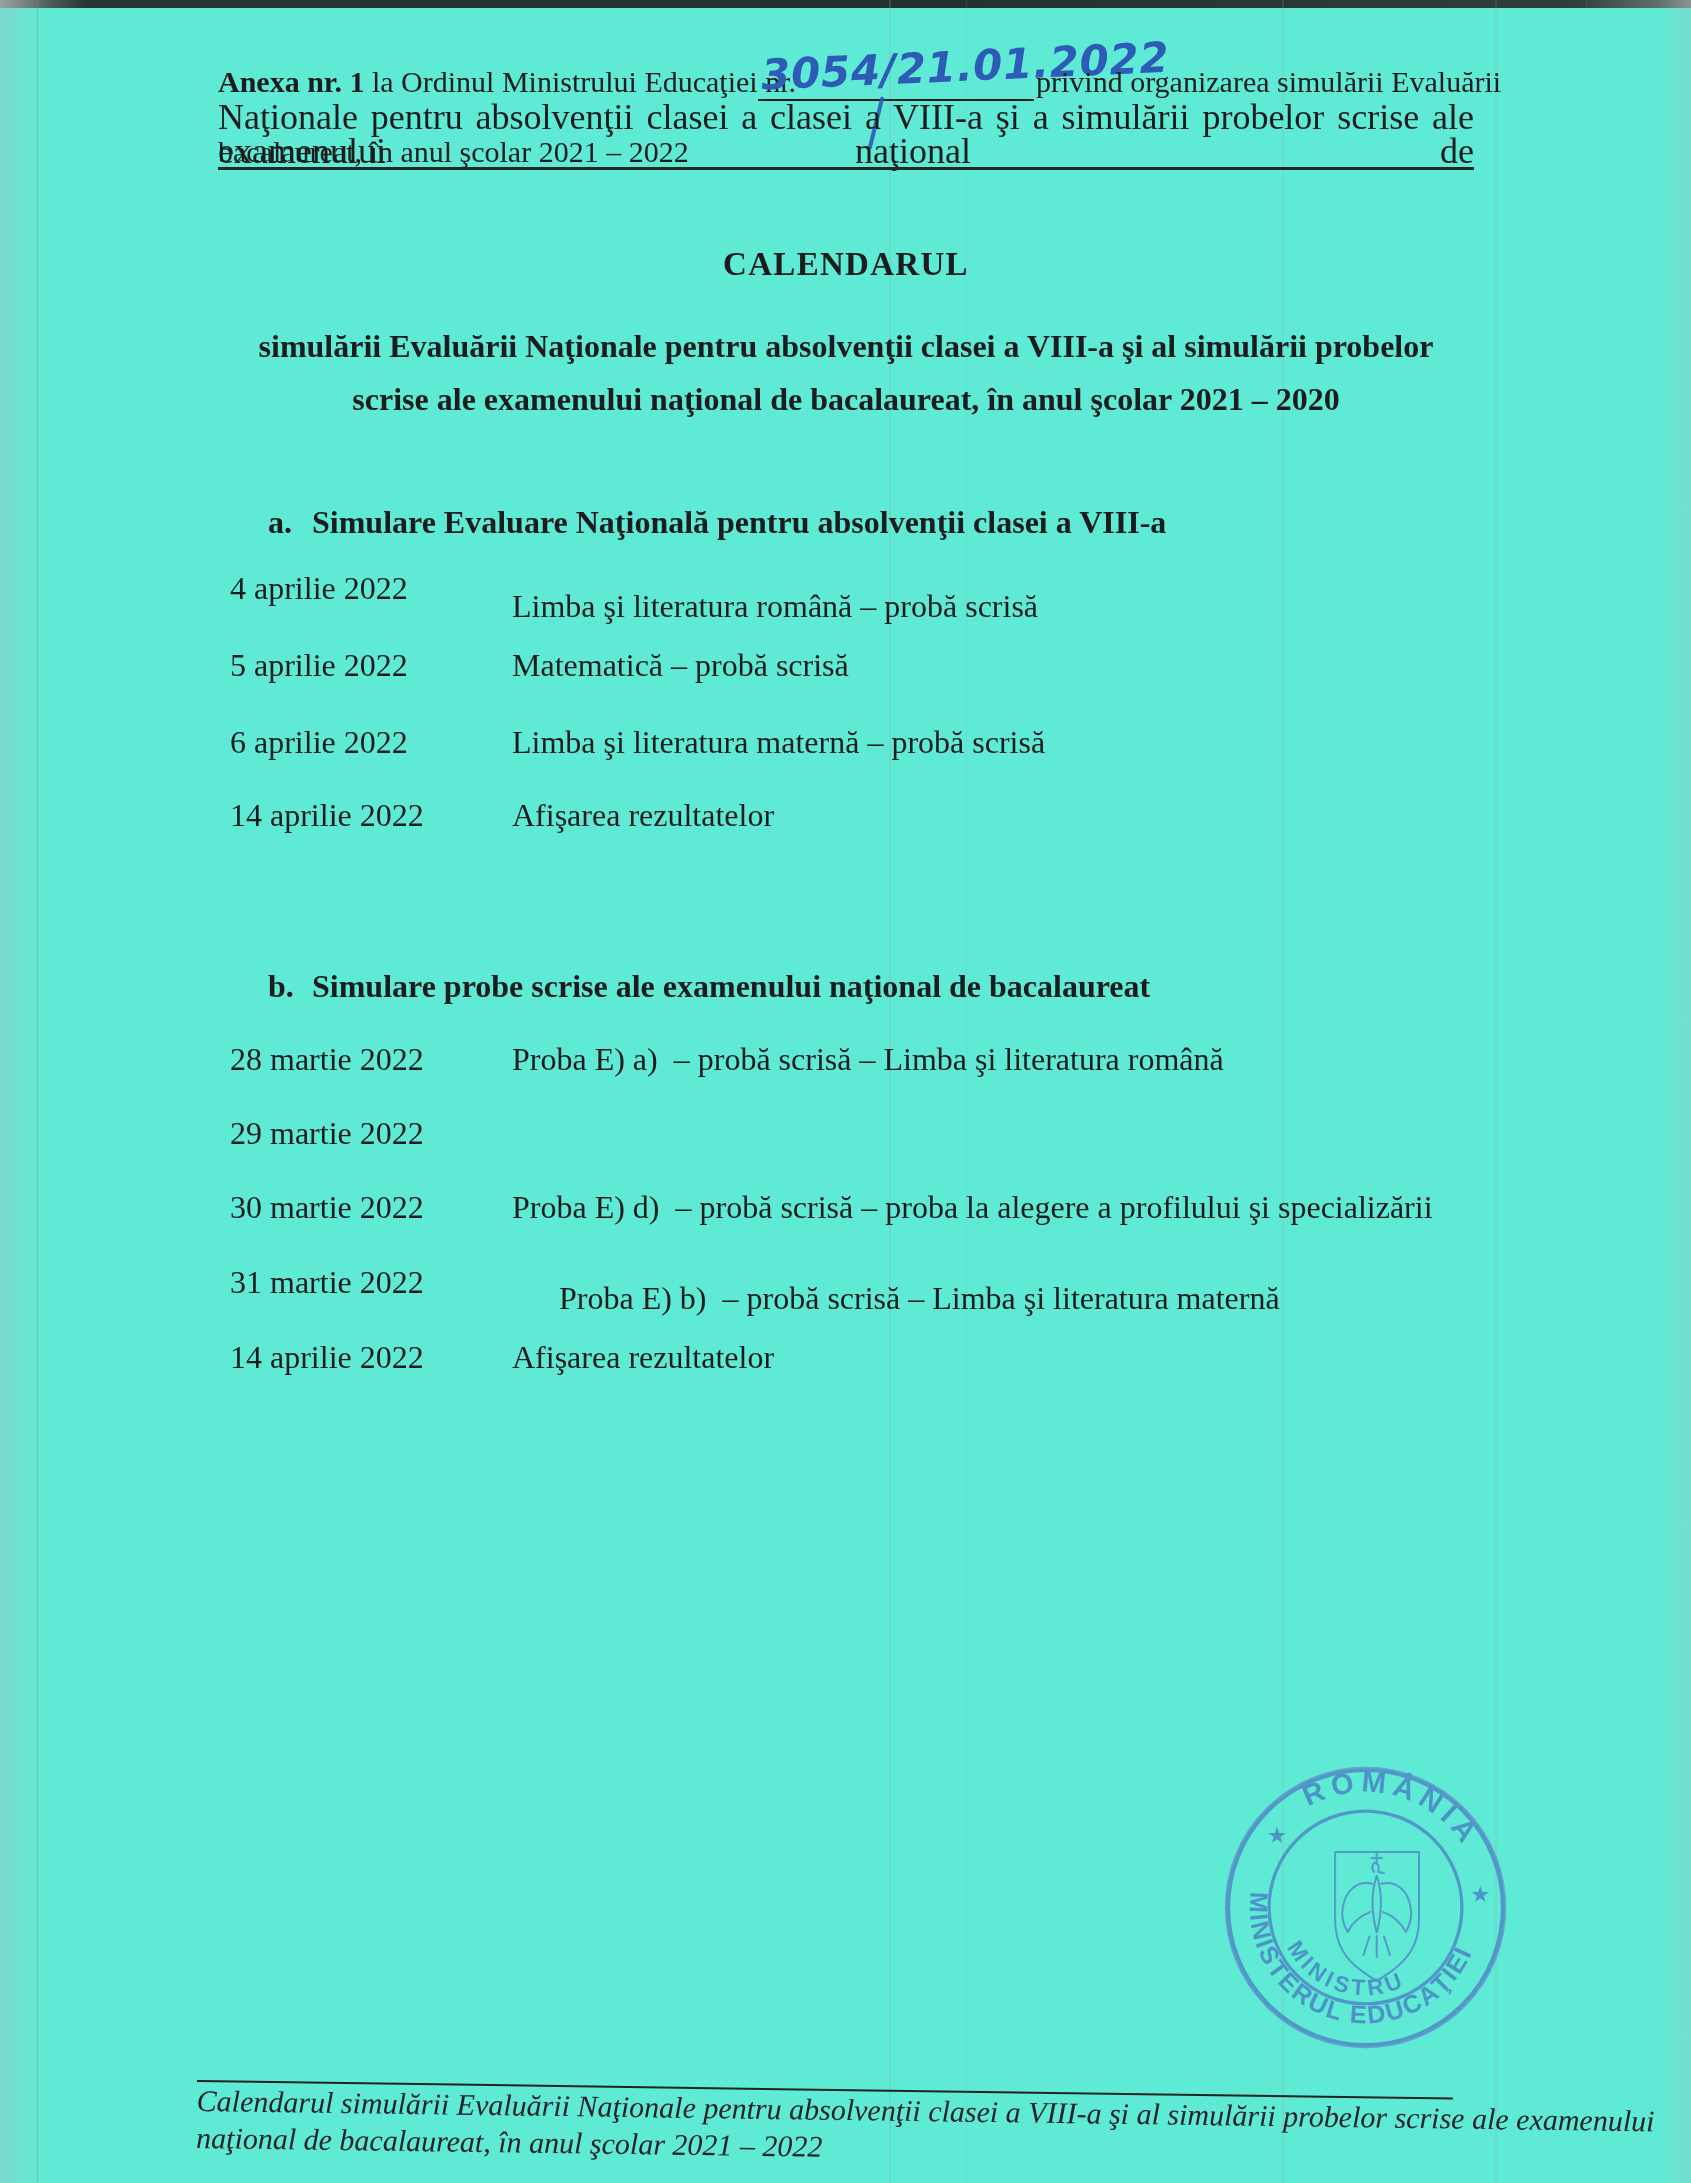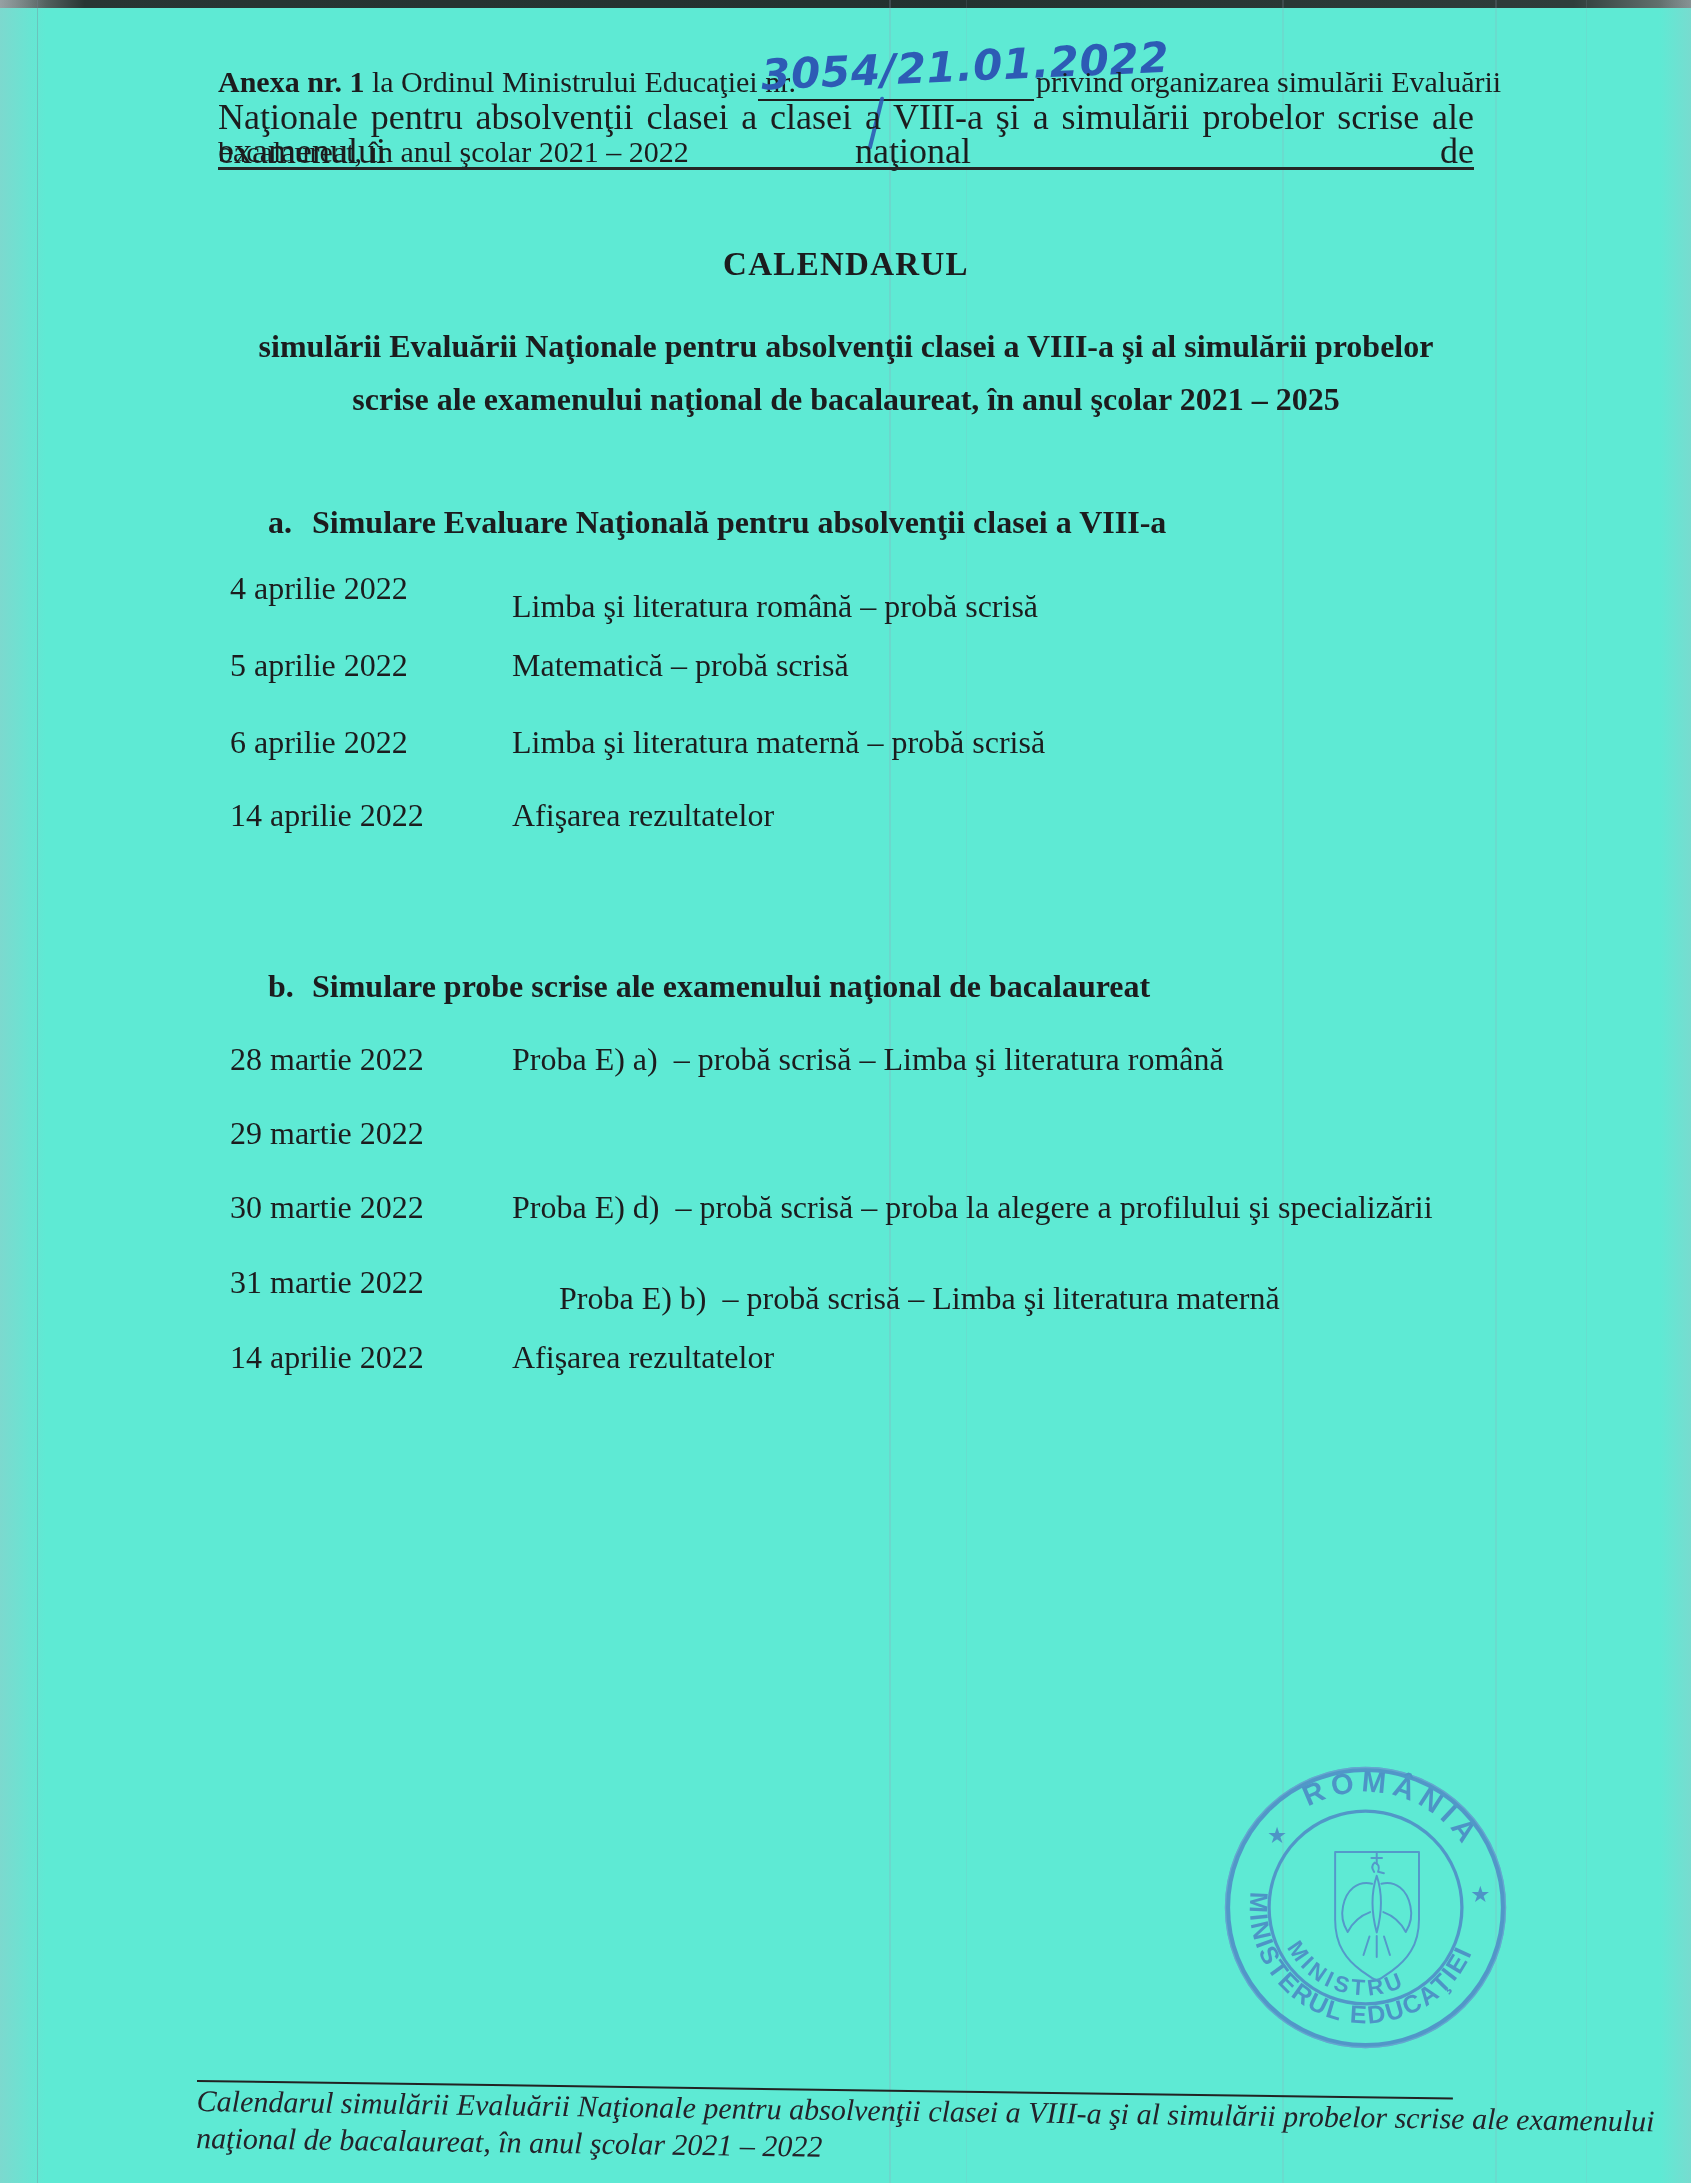--- a/index.html
+++ b/index.html
@@ -68,21 +68,21 @@
   <div class="hand-underline"></div>
   <div class="handwriting">3054/21.01.2022</div>
   <div class="hand-slash"></div>
   <div class="h-line" style="left:1036px;top:65px;">privind organizarea simulării Evaluării</div>
   <div class="h-just" style="top:100px;">Naţionale pentru absolvenţii clasei a clasei a VIII-a şi a simulării probelor scrise ale examenului naţional de</div>
   <div class="h-line" style="left:218px;top:135px;">bacalaureat, în anul şcolar 2021 – 2022</div>
   <div class="header-rule"></div>
 
   <div class="doc-title">CALENDARUL</div>
   <div class="subtitle-line" style="top:328px;">simulării Evaluării Naţionale pentru absolvenţii clasei a VIII-a şi al simulării probelor</div>
-  <div class="subtitle-line" style="top:381px;">scrise ale examenului naţional de bacalaureat, în anul şcolar 2021 – 2025</div>
+  <div class="subtitle-line" style="top:381px;">scrise ale examenului naţional de bacalaureat, în anul şcolar 2021 – 2020</div>
 
   <div class="sec-heading" style="top:504px;"><span class="marker">a.</span><span>Simulare Evaluare Naţională pentru absolvenţii clasei a VIII-a</span></div>
 
   <div class="row-date" style="top:570px;">4 aprilie 2022</div>
   <div class="row-event" style="top:588px;">Limba şi literatura română – probă scrisă</div>
   <div class="row-date" style="top:647px;">5 aprilie 2022</div>
   <div class="row-event" style="top:647px;">Matematică – probă scrisă</div>
   <div class="row-date" style="top:724px;">6 aprilie 2022</div>
   <div class="row-event" style="top:724px;">Limba şi literatura maternă – probă scrisă</div>
   <div class="row-date" style="top:797px;">14 aprilie 2022</div>

